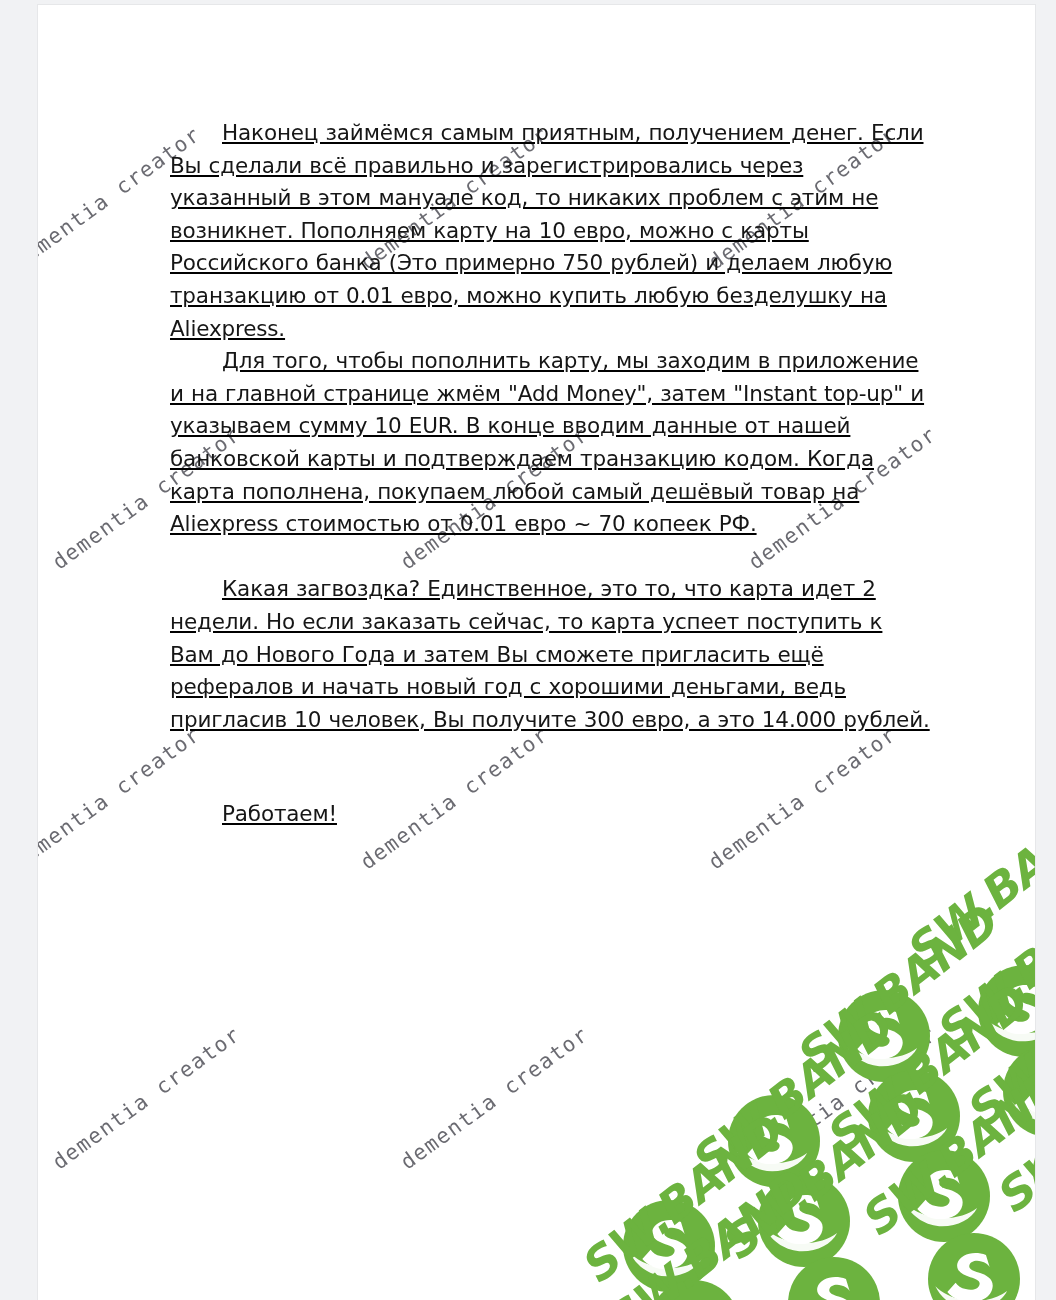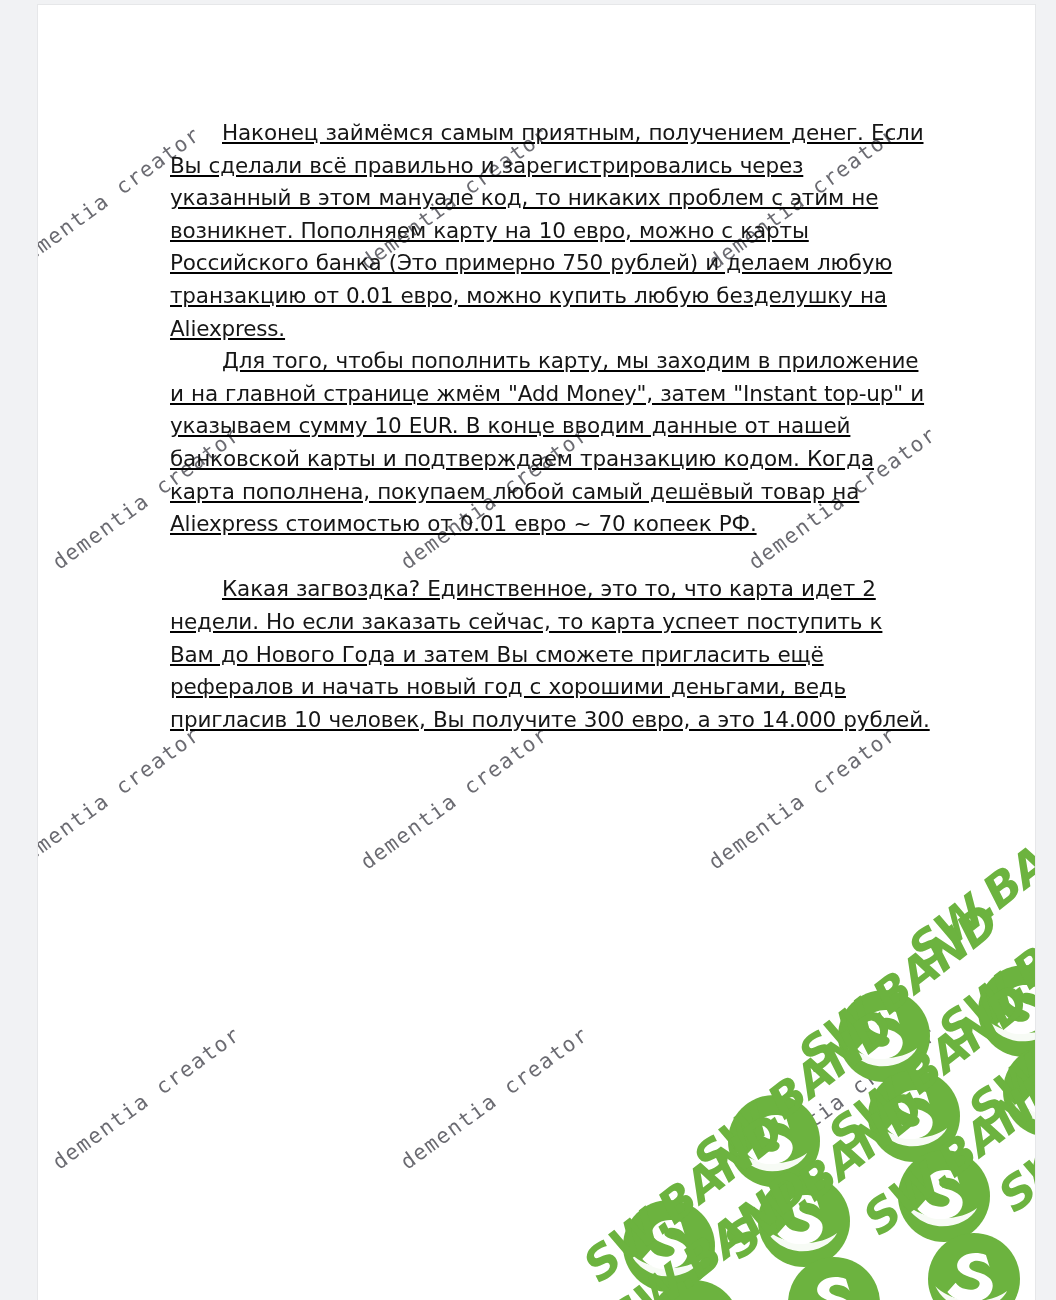--- a/index.html
+++ b/index.html
@@ -118,20 +118,21 @@
         <div class="wm-dementia" style="left: 666px; top: 850px; color: rgb(74, 74, 82); transform: rotate(-36deg);">dementia creator</div>
         <div class="wm-dementia" style="left: 10px; top: 1150px; color: rgb(74, 74, 82); transform: rotate(-36deg);">dementia creator</div>
         <div class="wm-dementia" style="left: 358px; top: 1150px; color: rgb(74, 74, 82); transform: rotate(-36deg);">dementia creator</div>
         <div class="wm-dementia" style="left: 706px; top: 1150px; color: rgb(74, 74, 82); transform: rotate(-36deg);">dementia creator</div>
       </div>
 
     <div id="document-body">
       <p class="doc-para">Наконец займёмся самым приятным, получением денег. Если Вы сделали всё правильно и зарегистрировались через указанный в этом мануале код, то никаких проблем с этим не возникнет. Пополняем карту на 10 евро, можно с карты Российского банка (Это примерно 750 рублей) и делаем любую транзакцию от 0.01 евро, можно купить любую безделушку на Aliexpress.</p>
       <p class="doc-para">Для того, чтобы пополнить карту, мы заходим в приложение и на главной странице жмём "Add Money", затем "Instant top-up" и указываем сумму 10 EUR. В конце вводим данные от нашей банковской карты и подтверждаем транзакцию кодом. Когда карта пополнена, покупаем любой самый дешёвый товар на Aliexpress стоимостью от 0.01 евро ~ 70 копеек РФ.</p>
       <p class="doc-para gap-before">Какая загвоздка? Единственное, это то, что карта идет 2 недели. Но если заказать сейчас, то карта успеет поступить к Вам до Нового Года и затем Вы сможете пригласить ещё рефералов и начать новый год с хорошими деньгами, ведь пригласив 10 человек, Вы получите 300 евро, а это 14.000 рублей.</p>
+      <p class="doc-para sign-off">Работаем!</p>
     </div>
 
     <div id="wm-swband-layer">
         <div class="wm-swband-logo" style="left: 800px; top: 985px; width: 92px; height: 92px;">
           <svg class="swband-svg" width="92" height="92" viewBox="0 0 100 100">
             <circle cx="50" cy="50" r="50" fill="#6cb33f"></circle>
             <path d="M63 24c-13-5-28-1-31 9-2 8 5 12 14 15 7 2 11 4 10 8-1 5-8 7-15 5-5-1-9-4-11-7l-9 10c5 6 13 10 22 11 14 1 25-5 27-15 2-9-5-14-15-17-7-2-11-4-10-8 1-4 7-6 13-4 4 1 7 3 9 6z" fill="#ffffff"></path>
             <path d="M8 58c10 10 26 16 42 16 14 0 27-4 36-11-6 12-21 20-38 20C31 83 15 73 8 58z" fill="#ffffff" opacity="0.95"></path>
           </svg>
         </div>

